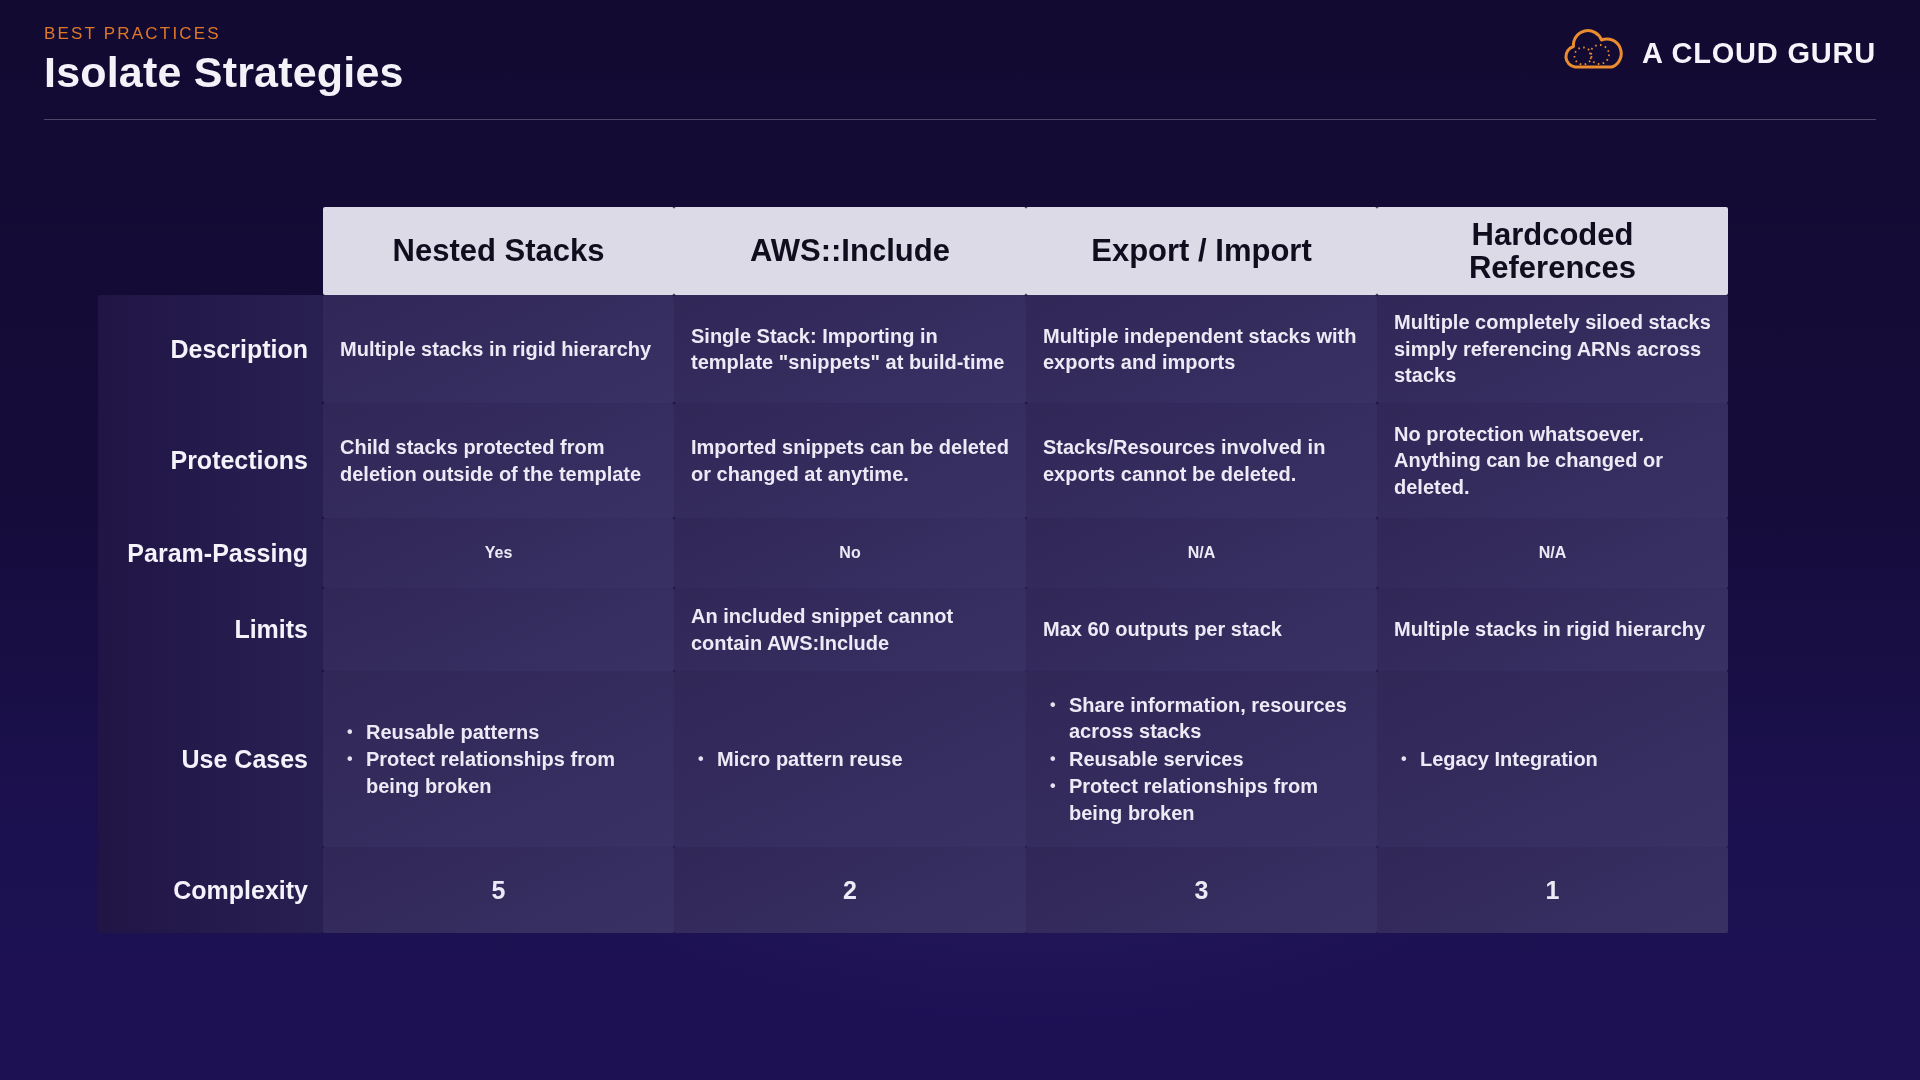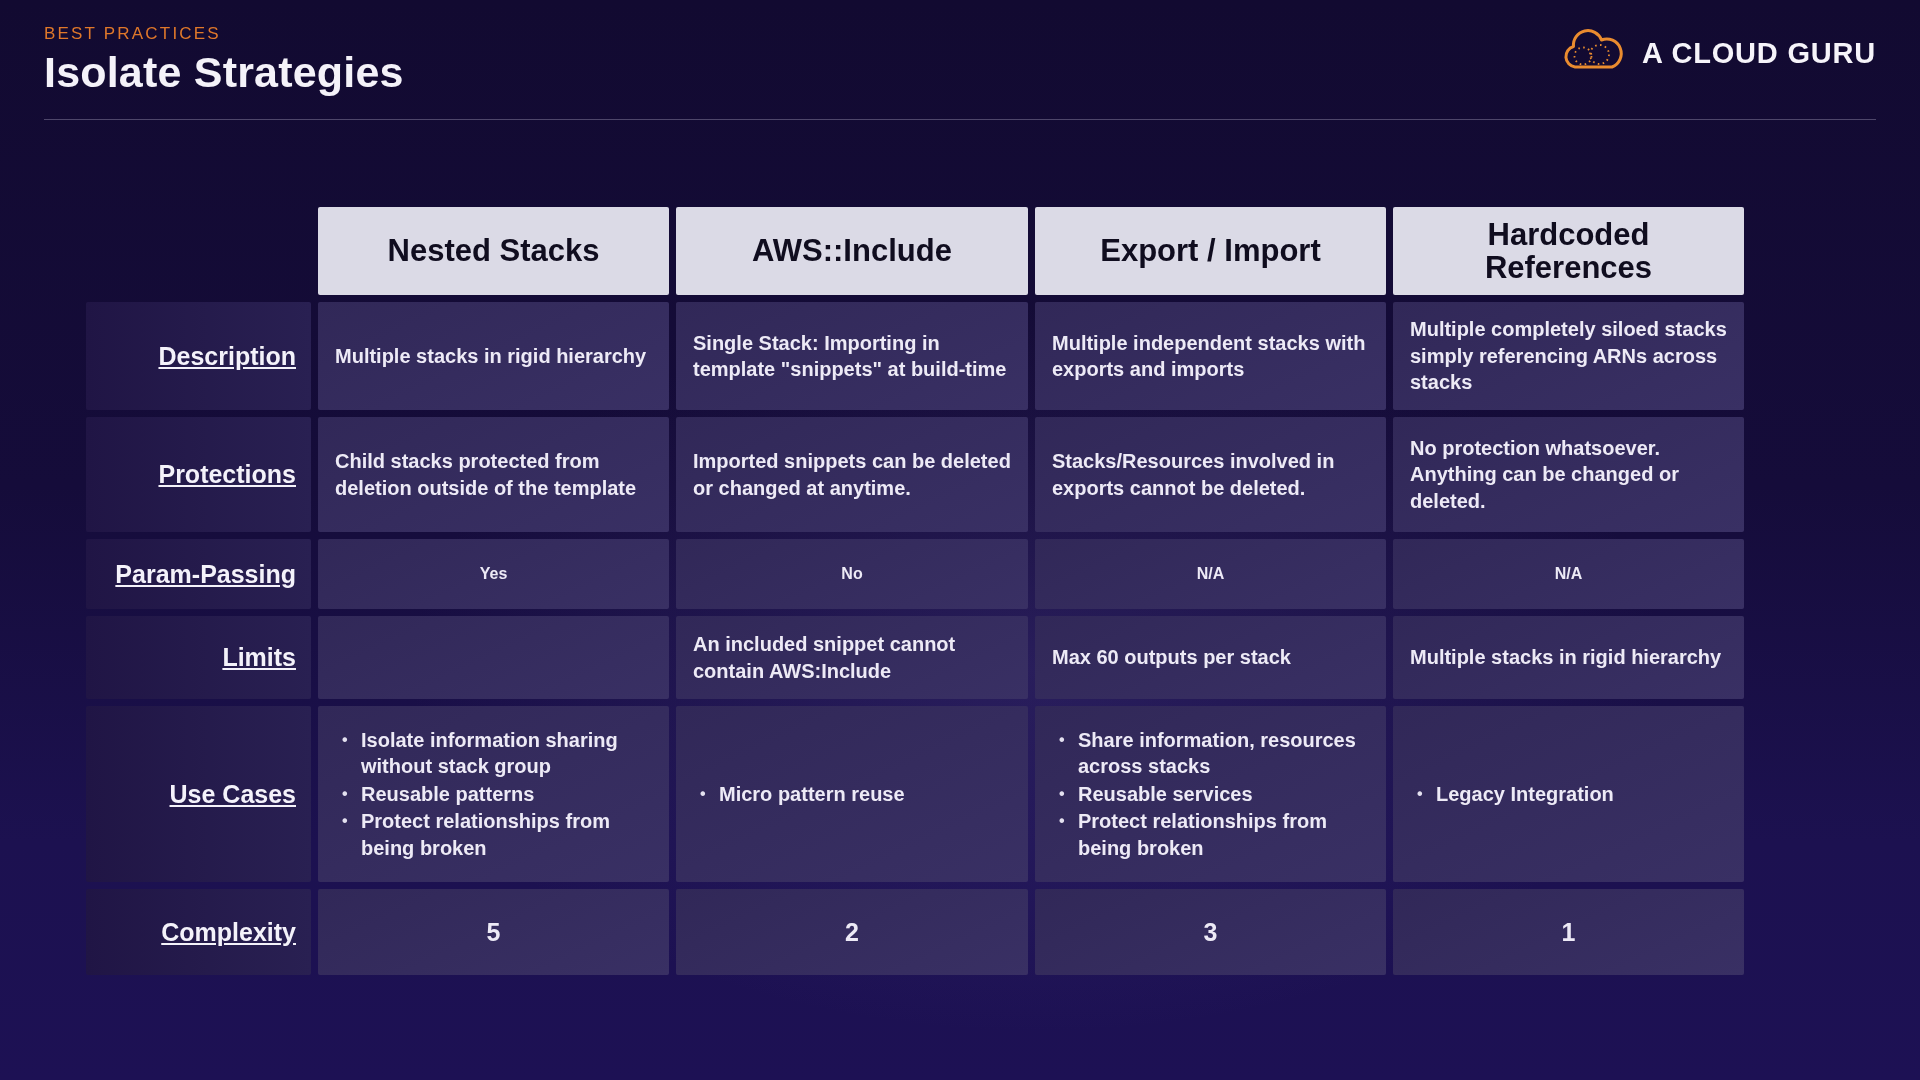--- a/index.html
+++ b/index.html
@@ -26,37 +26,36 @@
   .header-divider {
     position:absolute; left:44px; top:119px; width:1832px; height:1px;
     background:rgba(205,200,225,0.32);
   }
   .logo {
     position:absolute; right:44px; top:26px; display:flex; align-items:center; gap:15px;justify-content:center;
   }
   .logo-text { color:#f6f4fa; font-size:29px; font-weight:800; letter-spacing:0.8px; }
   
   .grid {
-    position:absolute; left:86px; top:207px;
+    position:absolute; left:98px; top:207px;
     display:grid;
     grid-template-columns:225px 351px 352px 351px 351px;
     grid-template-rows:88px 108px 115px 70px 83px 176px 86px;
-    gap:7px;
   }
   .spacer { background:transparent; }
   .col-header {
     background:#dbdae6; color:#100d1f; border-radius:2px;
     display:flex; align-items:center; justify-content:center; text-align:center;
     font-size:31px; font-weight:800; line-height:1.08; padding:4px 10px;
   }
   .row-label {
     background:linear-gradient(90deg,#201545 0%,#292052 100%);
     color:#f4f2fa; border-radius:2px;
     display:flex; align-items:center; justify-content:flex-end; text-align:right;
-    font-size:25px; font-weight:800; padding-right:15px;text-decoration:underline;
+    font-size:25px; font-weight:800; padding-right:15px;
   }
   .cell {
     background:linear-gradient(155deg,#312858 0%,#393064 100%);
     color:#edeaf6; border-radius:2px;
     display:flex; align-items:center;
     font-size:20px; font-weight:700; line-height:1.32;
     padding:12px 17px; text-align:left;
   }
   .cell.center { justify-content:center; text-align:center; font-size:16px; font-weight:800; }
   .cell.number { justify-content:center; text-align:center; font-size:25px; font-weight:800; }
@@ -112,21 +111,20 @@
     <div class="cell center">N/A</div>
     <div class="cell center">N/A</div>
     <div class="row-label">Limits</div>
     <div class="cell"></div>
     <div class="cell">An included snippet cannot contain AWS:Include</div>
     <div class="cell">Max 60 outputs per stack</div>
     <div class="cell">Multiple stacks in rigid hierarchy</div>
     <div class="row-label">Use Cases</div>
     <div class="cell">
       <ul>
-        <li>Isolate information sharing without stack group</li>
         <li>Reusable patterns</li>
         <li>Protect relationships from being broken</li>
       </ul>
     </div>
     <div class="cell">
       <ul>
         <li>Micro pattern reuse</li>
       </ul>
     </div>
     <div class="cell">

